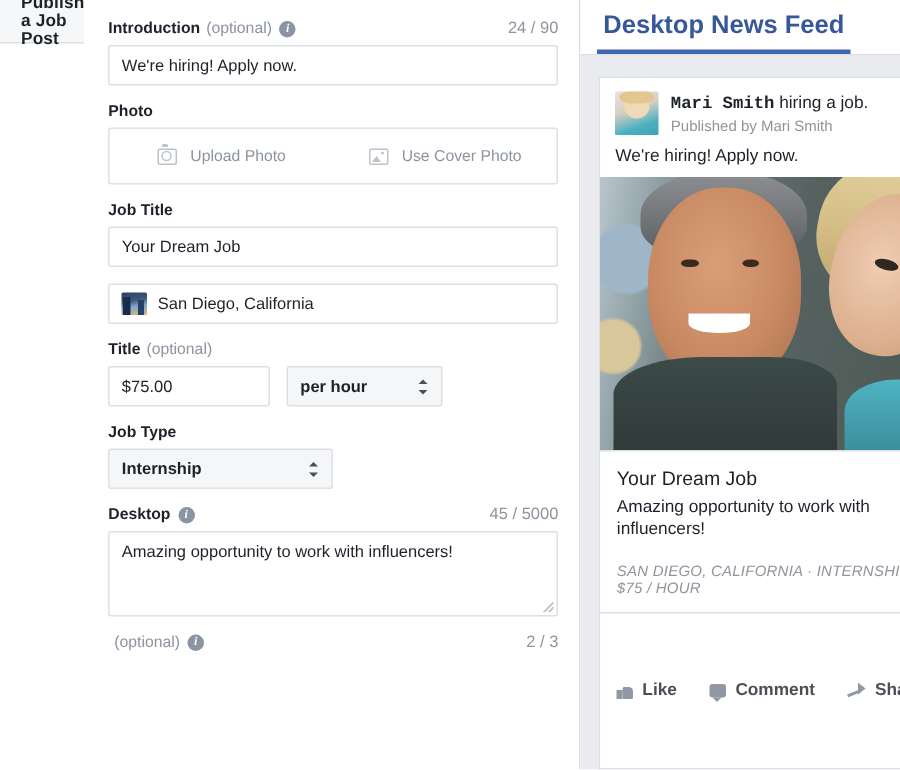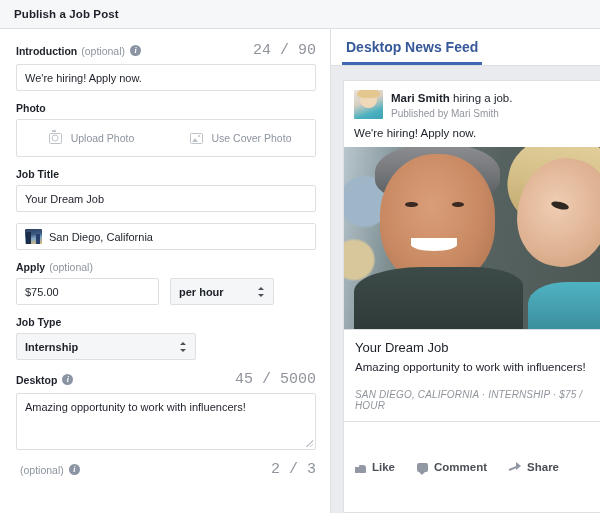--- a/index.html
+++ b/index.html
@@ -2,21 +2,21 @@
 <html><head>
 <meta charset="utf-8">
 <style>
   * { box-sizing: border-box; margin: 0; padding: 0; }
   html, body {
     width: 600px; height: 513px;
     font-family: "Liberation Sans", sans-serif;
     background: #ffffff;
     overflow: hidden;
   }
-  .app { position: relative; width: 600px; height: 513px; display: flex; flex-direction: column; }
+  .app { position: relative; width: 600px; height: 513px; display: flex; flex-direction: row; }
 
   
   .titlebar {
     height: 29px; min-height: 29px;
     background: #f6f7f9;
     border-bottom: 1px solid #dddfe2;
     display: flex; align-items: center;
     padding-left: 14px;
   }
   .titlebar .title {
@@ -42,21 +42,21 @@
   }
   .lbl { font-size: 10.5px; font-weight: bold; color: #1d2129; }
   .opt { font-size: 10.5px; color: #8d949e; font-weight: normal; margin-left: 4px; }
   .info-icon {
     display: inline-flex; align-items: center; justify-content: center;
     width: 11px; height: 11px; border-radius: 50%;
     background: #8b94a3; color: #fff;
     font-size: 8px; font-weight: bold; font-style: italic;
     margin-left: 5px; line-height: 1; font-family: "Liberation Serif", serif;
   }
-  .counter { margin-left: auto; font-size: 15px; color: #90949c; font-family: Liberation Mono, monospace; }
+  .counter { margin-left: auto; font-size: 11px; color: #90949c; }
 
   .txtbox {
     width: 100%; height: 27px;
     border: 1px solid #dddfe2; border-radius: 2px;
     background: #fff;
     display: flex; align-items: center;
     padding: 0 8px;
     font-size: 11px; color: #1d2129;
   }
 
@@ -104,33 +104,33 @@
     content:""; position:absolute; left:1px; top:3px; width:5px; height:12px;
     background:#1b2b4a;
   }
   .loc-thumb::after {
     content:""; position:absolute; right:2px; top:5px; width:4px; height:10px;
     background:#27406b;
   }
 
   
   .row { display: flex; gap: 11px; align-items: center; }
-  .txtbox.small { width: 143px; }
+  .txtbox.small { width: 108px; }
 
   .select {
     height: 27px;
     border: 1px solid #dddfe2; border-radius: 2px;
     background: #f5f6f7;
     display: flex; align-items: center;
     padding: 0 8px;
     font-size: 11px; color: #1d2129; font-weight: bold;
     position: relative;
   }
   .select.sal { width: 104px; }
-  .select.jobtype { width: 180px; }
+  .select.jobtype { width: 150px; }
   .caret {
     margin-left: auto; position: relative; width: 7px; height: 12px; flex: none;
   }
   .caret::before, .caret::after {
     content: ""; position: absolute; left: 0;
     border-left: 3px solid transparent; border-right: 3px solid transparent;
   }
   .caret::before { top: 1px; border-bottom: 3.4px solid #4b4f56; }
   .caret::after { bottom: 1px; border-top: 3.4px solid #4b4f56; }
 
@@ -152,21 +152,21 @@
   .preview-pane {
     flex: 1; background: #e9ebee;
     display: flex; flex-direction: column; min-width: 0;
   }
   .tabbar {
     background: #fff; height: 37px; min-height: 37px;
     border-bottom: 1px solid #dddfe2;
     display: flex; align-items: flex-end; padding-left: 11px;
   }
   .tab {
-    font-size: 14px; font-weight: bold; color: #365899;
+    font-size: 17px; font-weight: bold; color: #365899;
     padding: 0 4px 8px 4px;
     border-bottom: 3px solid #4267b2;
     line-height: 1;
   }
   .preview-body { flex: 1; padding: 14px 0 0 12px; min-height: 0; }
 
   .post-card {
     background: #fff;
     border: 1px solid #dddfe2; border-right: none;
     width: 100%; height: 100%;
@@ -182,21 +182,21 @@
   .avatar::before {
     content:""; position:absolute; left:6px; top:2px; width:17px; height:16px;
     border-radius:50%; background:#f0d9b8;
   }
   .avatar::after {
     content:""; position:absolute; left:3px; top:-1px; width:23px; height:9px;
     border-radius:50% 50% 40% 40%; background:#e3c78e;
   }
   .post-meta { padding-top: 1px; }
   .post-author { font-size: 11.5px; color: #1d2129; line-height: 1.35; }
-  .post-author b { font-weight: bold; }
+  .post-author b { font-weight: bold; font-family: Liberation Mono, monospace; }
   .post-sub { font-size: 10px; color: #90949c; margin-top: 1px; }
   .post-text {
     font-size: 11.5px; color: #1d2129;
     padding: 8px 10px 8px 10px;
   }
 
   .post-photo {
     width: 100%; height: 182px; flex: none; position: relative; overflow: hidden;
     background: #5d6b68;
   }
@@ -355,21 +355,21 @@
 
       <div class="field">
         <div class="txtbox">
           <span class="loc-thumb"></span>
           <span>San Diego, California</span>
         </div>
       </div>
 
       <div class="field">
         <div class="field-head">
-          <span class="lbl">Apply</span>
+          <span class="lbl">Title</span>
           <span class="opt">(optional)</span>
         </div>
         <div class="row">
           <div class="txtbox small">$75.00</div>
           <div class="select sal">
             <span>per hour</span>
             <span class="caret"></span>
           </div>
         </div>
       </div>

